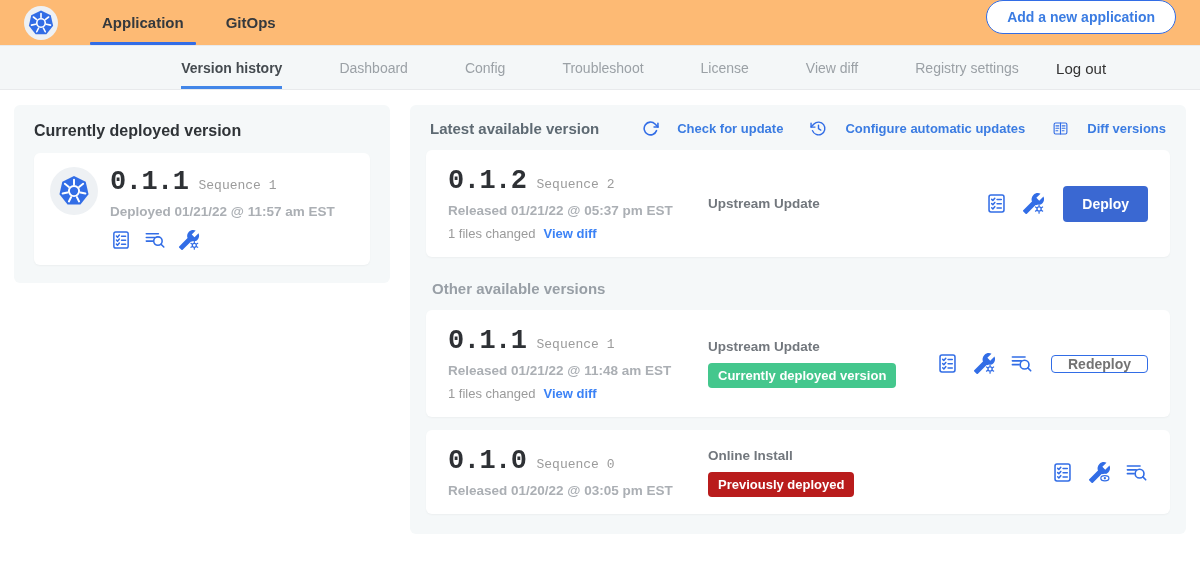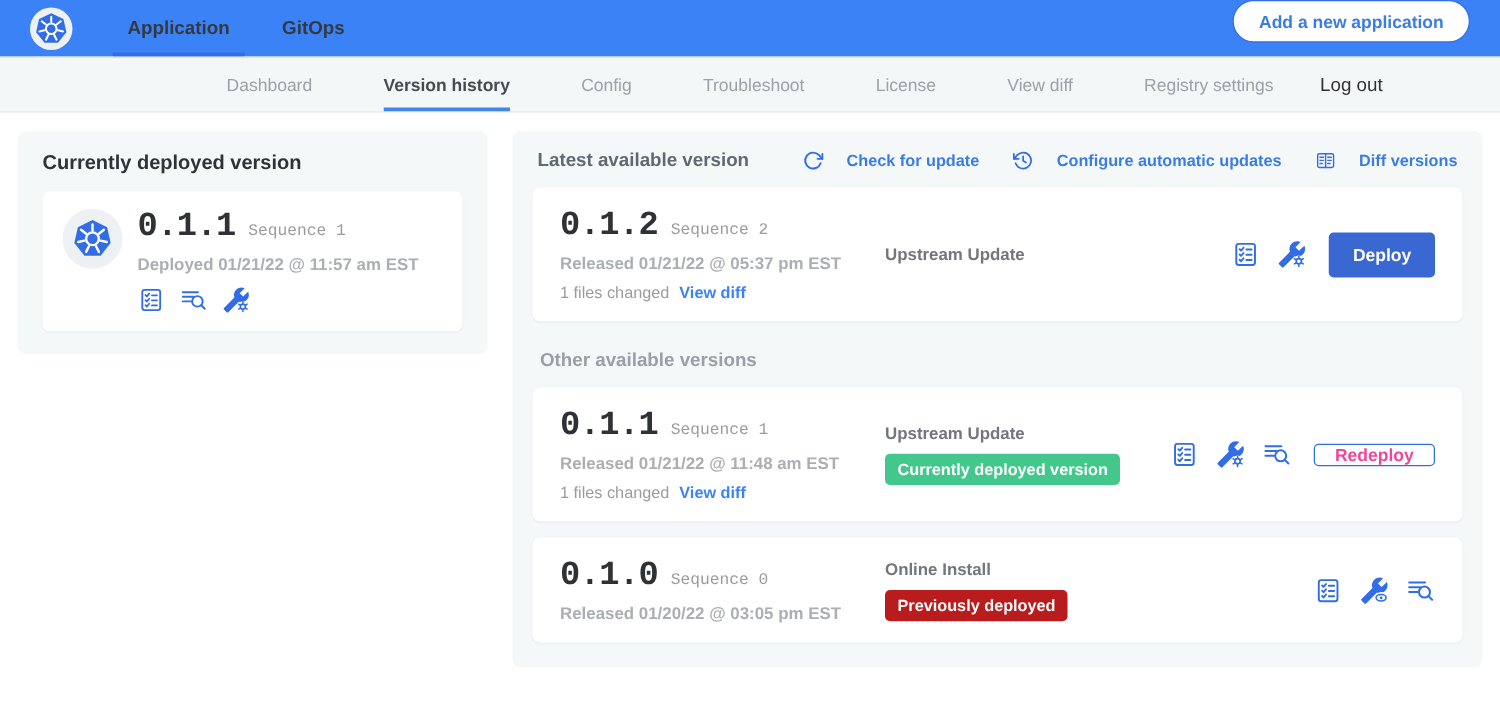--- a/index.html
+++ b/index.html
@@ -10,21 +10,21 @@
     color:#323639;
     overflow:hidden;
   }
   
   .topnav {
     height:46px;
     border-bottom:1px solid #e8eaec;
     display:flex;
     align-items:stretch;
     padding:0 24px;
-    background:#3b82f6;
+    background:#fdba74;
   }
   .brand {
     align-self:center;
     width:34px; height:34px;
     border-radius:50%;
     background:#eef1f4;
     display:flex; align-items:center; justify-content:center;
     margin-right:30px;
     flex:none;
   }
@@ -121,21 +121,21 @@
   .badge--green { background:#44c78d; }
   .badge--gray  { background:#b91c1c; }
   .vc-right { display:flex; align-items:center; gap:14px; justify-self:end; }
   .vc-right .ic { width:23px; height:23px; }
   .icon-group { display:flex; align-items:center; gap:14px; }
   .btn {
     font-family:inherit; font-size:14px; font-weight:700;
     border-radius:4px; cursor:pointer; margin-left:4px;
   }
   .btn--primary { background:#3a68d2; color:#fff; border:none; padding:10px 19px; }
-  .btn--outline { background:#fff; color:#ec4899; border:1px solid #326de6; padding:0 16px; }
+  .btn--outline { background:#fff; color:#737373; border:1px solid #326de6; padding:0 16px; }
   .other-title { margin:23px 6px 0; font-size:15px; font-weight:600; color:#989fa6; }
 </style>
 </head>
 <body>
 
 <header class="topnav">
   <div class="brand">
       <svg viewBox="0 0 24 24">
         <polygon points="12,2 19.8,5.8 21.7,14.2 16.3,21 7.7,21 2.3,14.2 4.2,5.8" fill="#326de6"></polygon>
         <g stroke="#fff" stroke-width="1.3" stroke-linecap="round" fill="none">
@@ -150,22 +150,22 @@
   <div class="top-tab">
     <span>GitOps</span>
   </div>
   <div class="top-right">
     <button class="add-app-btn">Add a new application</button>
     <span class="logout">Log out</span>
   </div>
 </header>
 
 <nav class="subnav">
+  <div class="subnav-item active">Version history</div>
   <div class="subnav-item">Dashboard</div>
-  <div class="subnav-item active">Version history</div>
   <div class="subnav-item">Config</div>
   <div class="subnav-item">Troubleshoot</div>
   <div class="subnav-item">License</div>
   <div class="subnav-item">View diff</div>
   <div class="subnav-item">Registry settings</div>
 </nav>
 
 <main class="main">
 
   <section class="deployed-panel">

